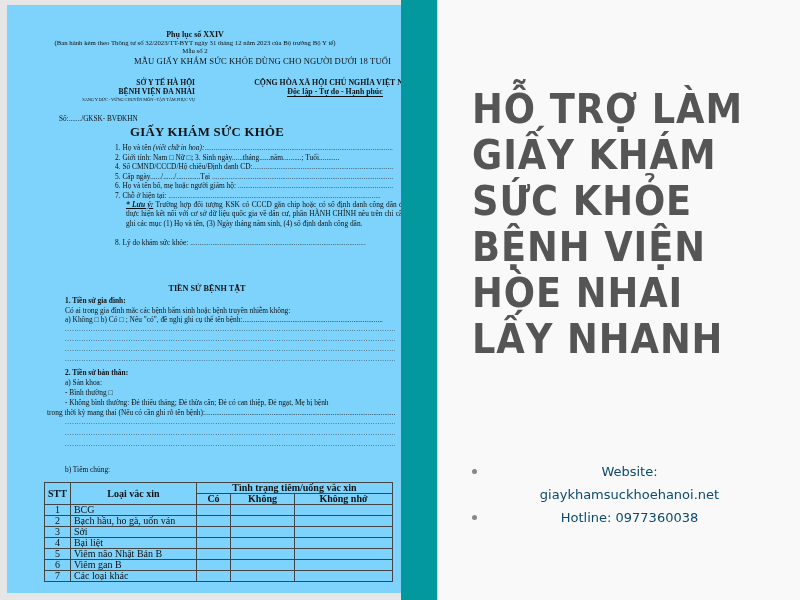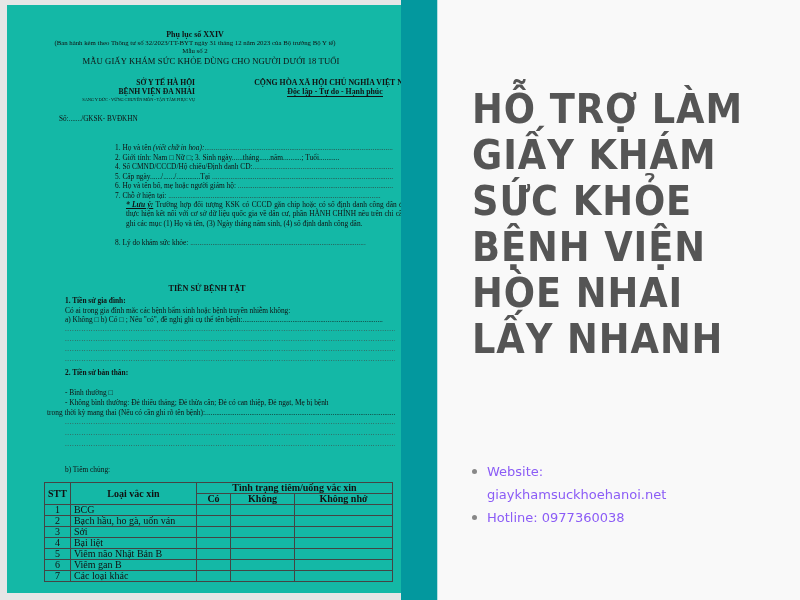--- a/index.html
+++ b/index.html
@@ -3,31 +3,31 @@
 <meta charset="utf-8">
 <style>
   * { box-sizing: border-box; margin: 0; padding: 0; }
   html, body { width: 800px; height: 600px; overflow: hidden; background: #e8e8e8; }
   body { position: relative; font-family: "Liberation Serif", serif; color: #111; }
 
   
   .doc-bg { position: absolute; left: 0; top: 0; width: 401px; height: 600px; background: #e6e6e6; }
   .doc-page {
     position: absolute; left: 7px; top: 5px; width: 400px; height: 588px;
-    background: #14b8a6; overflow: hidden;
+    background: #7dd3fc; overflow: hidden;
   }
   .doc-page .line { position: absolute; white-space: nowrap; font-size: 7.4px; line-height: 1; }
   .b { font-weight: bold; }
   .i { font-style: italic; }
   .u { text-decoration: underline; }
 
   .appendix-title { left: 0; width: 376px; top: 26px; font-size: 8px !important; font-weight: bold; text-align: center; }
   .appendix-sub { left: 0; width: 376px; top: 35px; text-align: center; font-size: 6.8px !important; }
   .form-no { left: 0; width: 376px; top: 43px; text-align: center; font-size: 6.8px !important; }
-  .form-title { left: 16px; width: 376px; top: 52px; text-align: center; font-size: 8.6px !important; letter-spacing: 0.1px; }
+  .form-title { left: 8px; width: 376px; top: 52px; text-align: right; font-size: 8.6px !important; letter-spacing: 0.1px; }
 
   .org-block { position: absolute; left: 38px; top: 73px; width: 150px; text-align: right; }
   .org-block div { font-size: 7.6px; line-height: 9px; white-space: nowrap; }
   .org-block .slogan { font-size: 4.4px; line-height: 7px; letter-spacing: -0.1px; }
   .nation-block { position: absolute; left: 228px; top: 73px; width: 200px; text-align: center; }
   .nation-block div { font-size: 7.8px; line-height: 9px; white-space: nowrap; }
   .nation-block .motto span { border-bottom: 0.8px solid #111; }
 
   .so-line { left: 52px; top: 111px; font-size: 7.2px !important; }
   .main-title { left: 0; width: 400px; top: 121px; text-align: center; font-size: 12.8px !important; font-weight: bold; letter-spacing: 0.3px; }
@@ -56,21 +56,21 @@
   
   .panel { position: absolute; left: 438px; top: 0; width: 362px; height: 600px; background: #f9f9f9; padding-left: 33px; }
   .headline {
     position: absolute; left: 34px; top: 86px; width: 320px;
     font-family: "DejaVu Sans", sans-serif; font-weight: bold; color: #555555;
     font-size: 40px; line-height: 46px; letter-spacing: 1px; text-transform: uppercase;
     transform: scaleX(0.92); transform-origin: left top;
   }
   .headline div { white-space: nowrap; }
   .contacts { position: absolute; left: 34px; top: 460px; width: 300px; list-style: none; }
-  .contacts li { position: relative; padding-left: 15px; font-family: "DejaVu Sans", sans-serif; font-size: 13px; line-height: 23px; color: #8b5cf6; }
+  .contacts li { position: relative; padding-left: 15px; font-family: "DejaVu Sans", sans-serif; font-size: 13px; line-height: 23px; color: #0c4a6e; text-align: center; }
   .contacts li .dot { position: absolute; left: 0; top: 9px; width: 5px; height: 5px; border-radius: 50%; background: #888; }
 </style>
 </head>
 <body>
 
 <div class="doc-bg"></div>
 <div class="doc-page">
 
   <div class="line appendix-title">Phụ lục số XXIV</div>
   <div class="line appendix-sub">(Ban hành kèm theo Thông tư số 32/2023/TT-BYT ngày 31 tháng 12 năm 2023 của Bộ trưởng Bộ Y tế)</div>
@@ -81,20 +81,21 @@
     <div class="b">SỞ Y TẾ HÀ HỘI</div>
     <div class="b">BỆNH VIỆN ĐA NHAI</div>
     <div class="slogan">SANG Y ĐỨC - VỮNG CHUYÊN MÔN - TẬN TÂM PHỤC VỤ</div>
   </div>
   <div class="nation-block">
     <div class="b">CỘNG HÒA XÃ HỘI CHỦ NGHĨA VIỆT NAM</div>
     <div class="b motto"><span>Độc lập - Tự do - Hạnh phúc</span></div>
   </div>
 
   <div class="line so-line">Số:......./GKSK- BVĐKHN</div>
+  <div class="line main-title">GIẤY KHÁM SỨC KHỎE</div>
 
   <div class="field" style="top:138px">
     <span>1. Họ và tên </span><span class="i">(viết chữ in hoa):</span><span class="dots">.......................................................................................................</span>
   </div>
   <div class="field" style="top:147.5px">
     <span>2. Giới tính:  Nam □     Nữ □; 3. Sinh ngày......tháng......năm..........; Tuổi...........</span>
   </div>
   <div class="field" style="top:157px">
     <span>4. Số CMND/CCCD/Hộ chiếu/Định danh CD:</span><span class="dots">......................................................................................</span>
   </div>
@@ -120,20 +121,21 @@
   <div class="p" style="top:300.5px">Có ai trong gia đình mắc các bệnh bẩm sinh hoặc bệnh truyền nhiễm không:</div>
   <div class="p" style="top:310px">
     <span>a) Không  □  b) Có  □ ; Nếu "có", đề nghị ghi cụ thể tên bệnh:</span><span class="dots">............................................................................</span>
   </div>
   <div class="dotline" style="top:320px">..................................................................................................................................................</div>
   <div class="dotline" style="top:330px">..................................................................................................................................................</div>
   <div class="dotline" style="top:340px">..................................................................................................................................................</div>
   <div class="dotline" style="top:350px">..................................................................................................................................................</div>
 
   <div class="p b" style="top:363px">2. Tiền sử bản thân:</div>
+  <div class="p" style="top:373px">a) Sản khoa:</div>
   <div class="p" style="top:383px">- Bình thường  □</div>
   <div class="p" style="top:393px">- Không bình thường: Đẻ thiếu tháng; Đẻ thừa cân; Đẻ có can thiệp, Đẻ ngạt, Mẹ bị bệnh</div>
   <div class="p" style="top:402.5px; left:40px; width:348px;">
     <span>trong thời kỳ mang thai (Nếu có cần ghi rõ tên bệnh):</span><span class="dots">..................................................................................................................................................</span>
   </div>
   <div class="dotline" style="top:413px">..................................................................................................................................................</div>
   <div class="dotline" style="top:424px">..................................................................................................................................................</div>
   <div class="dotline" style="top:435px">..................................................................................................................................................</div>
   <div class="p" style="top:460px">b) Tiêm chủng:</div>
 

